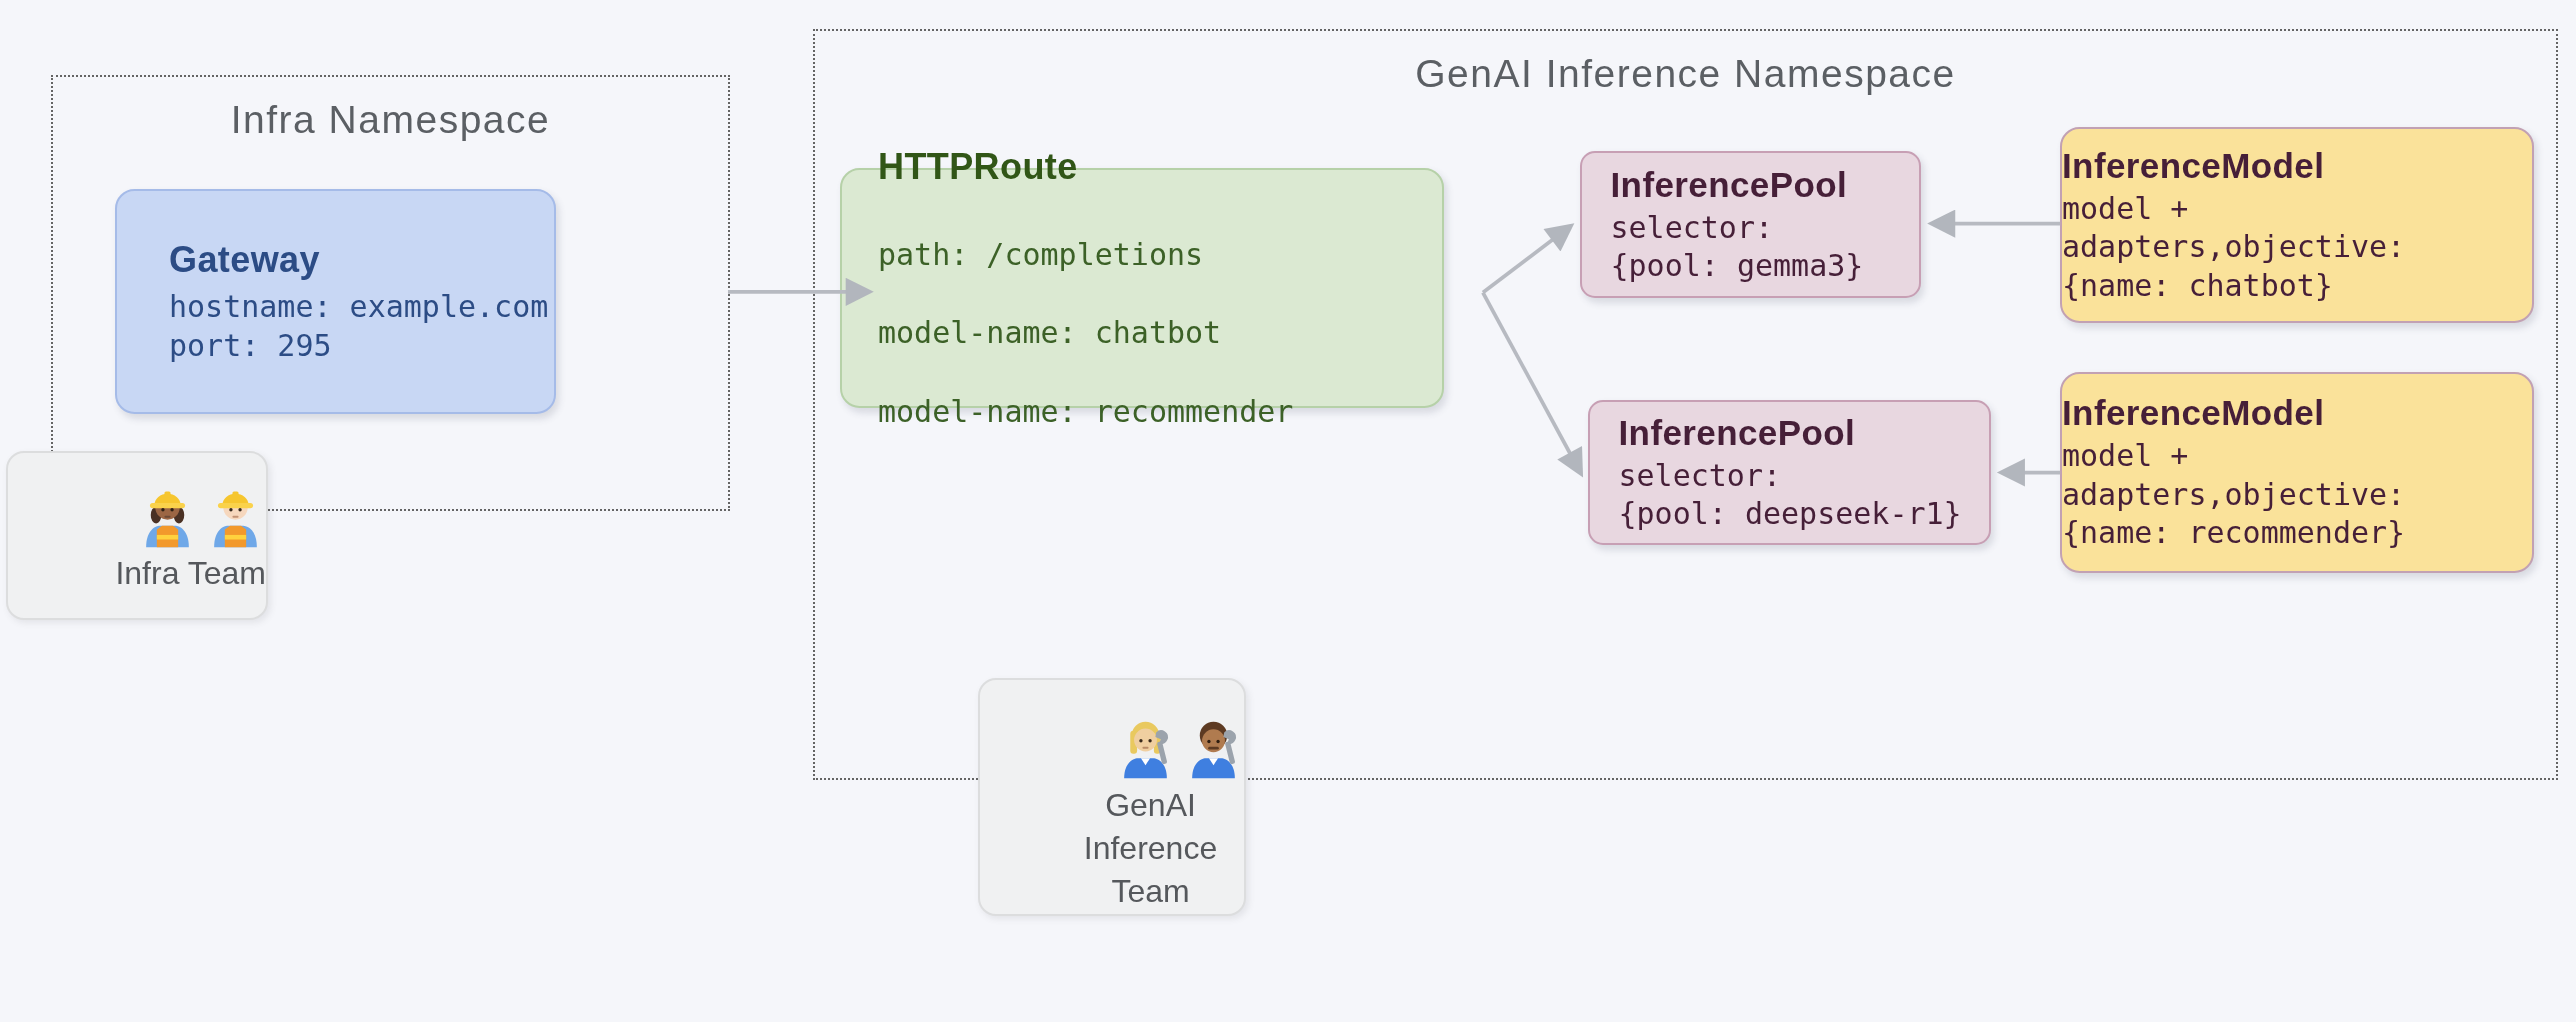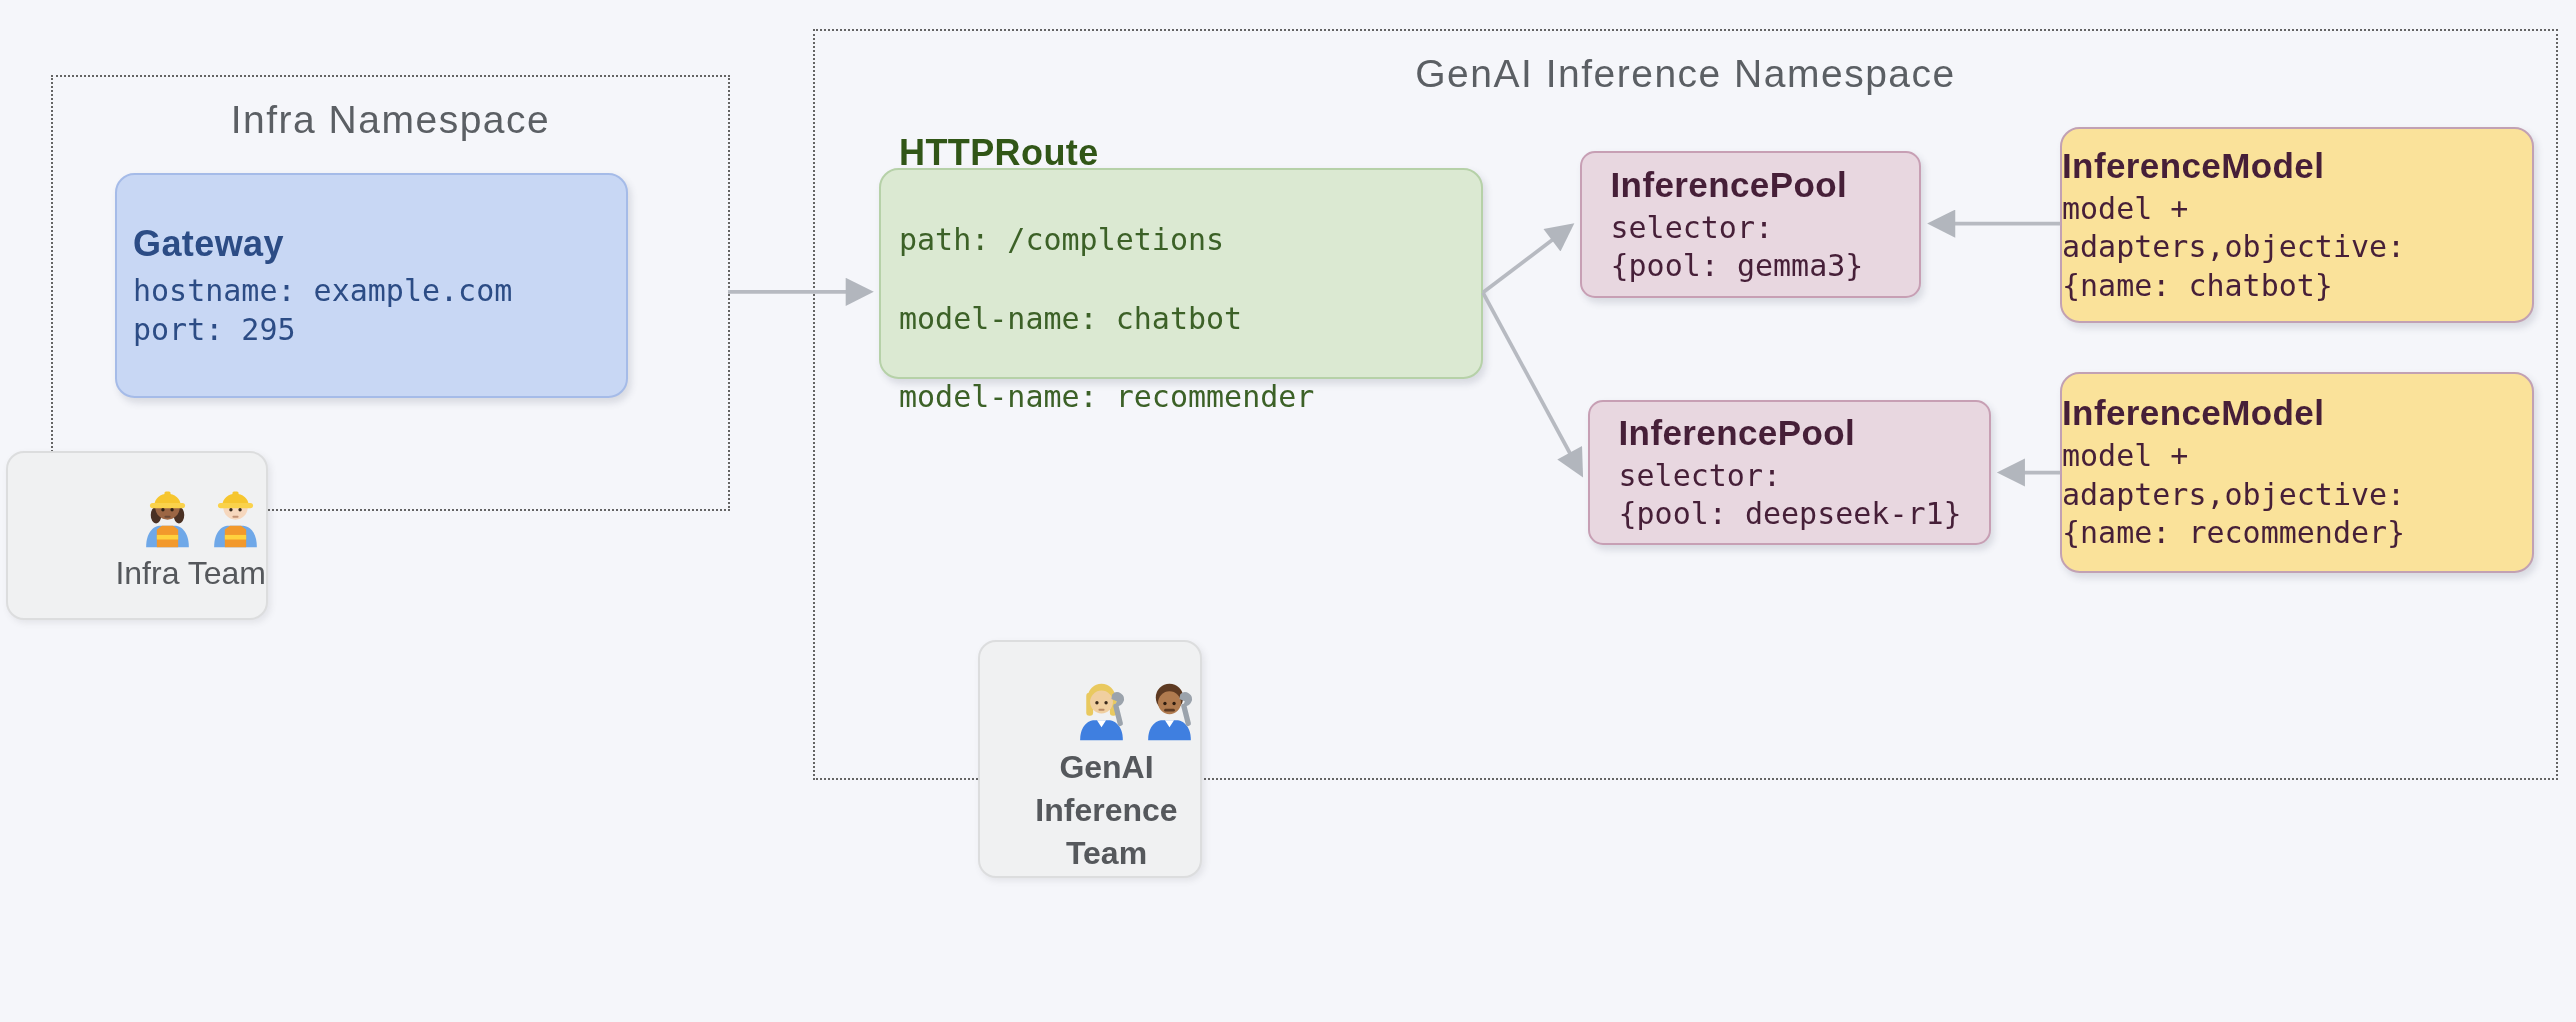--- a/index.html
+++ b/index.html
@@ -17,25 +17,25 @@
   .ns{position:absolute;border:2.2px dotted var(--dot_border);background:transparent;}
   .ns-title{position:absolute;left:0;right:0;top:21px;text-align:center;
     font-size:39px;letter-spacing:1.5px;color:var(--ns_title);}
 
   .node{position:absolute;box-sizing:border-box;display:flex;flex-direction:column;
     justify-content:center;border-radius:19.5px;border:2.2px solid;
     box-shadow:3px 4.5px 7.5px rgba(70,75,100,0.16);z-index:2;}
   .node-title{font-weight:700;font-size:36px;letter-spacing:0.4px;line-height:1.2;margin-bottom:7.5px;}
   .code{font-family:"DejaVu Sans Mono","Liberation Mono",monospace;font-size:30px;line-height:1.28;white-space:pre;}
 
-  .gateway{left:115px;top:173px;width:513px;height:225px;padding-left:16px;
+  .gateway{left:115px;top:189px;width:441px;height:225px;padding-left:52px;
     background:var(--gateway_fill);border-color:var(--gateway_border);}
   .gateway .node-title,.gateway .code{color:var(--gateway_text);}
 
-  .httproute{left:879px;top:168px;width:604px;height:211px;padding-left:18px;
+  .httproute{left:840px;top:168px;width:604px;height:240px;padding-left:36px;
     background:var(--route_fill);border-color:var(--route_border);}
   .httproute .node-title{color:var(--route_title);}
   .httproute .code{color:var(--route_text);margin-top:40px;}
 
   .pool{background:var(--pool_fill);border-color:var(--pool_border);border-radius:15px;padding-left:28.5px;}
   .pool .node-title,.pool .code{color:var(--pool_text);}
   .pool-1{left:1580px;top:151px;width:341px;height:147px;}
   .pool-2{left:1588px;top:400px;width:403px;height:145px;}
   .pool .node-title{font-size:35px;margin-bottom:3px;}
 
@@ -43,21 +43,21 @@
   .model .node-title,.model .code{color:var(--model_text);}
   .model .node-title{font-size:35px;margin-bottom:3px;}
   .model-1{left:2060px;top:127px;width:474px;height:196px;}
   .model-2{left:2060px;top:372px;width:474px;height:201px;}
 
   .team{position:absolute;box-sizing:border-box;background:var(--team_fill);
     border:2.2px solid var(--team_border);border-radius:18px;z-index:3;
     display:flex;flex-direction:column;align-items:flex-end;
     box-shadow:2.2px 3px 6px rgba(80,80,90,0.10);}
   .team-infra{left:6px;top:451px;width:262px;height:169px;padding-top:16.5px;}
-  .team-genai{left:978px;top:640px;width:224px;height:238px;padding-top:21px;font-weight:bold;}
+  .team-genai{left:978px;top:678px;width:268px;height:238px;padding-top:21px;}
   .team-icons{display:flex;gap:7.5px;align-items:flex-end;}
   .team-label{font-size:32px;color:var(--team_text);text-align:center;line-height:1.35;margin-top:4.5px;}
   .team-genai .team-label{width:187px;}
 
   #arrows{position:absolute;left:0;top:0;z-index:4;pointer-events:none;}
 </style>
 </head>
 <body>
 
 <div id="canvas">

